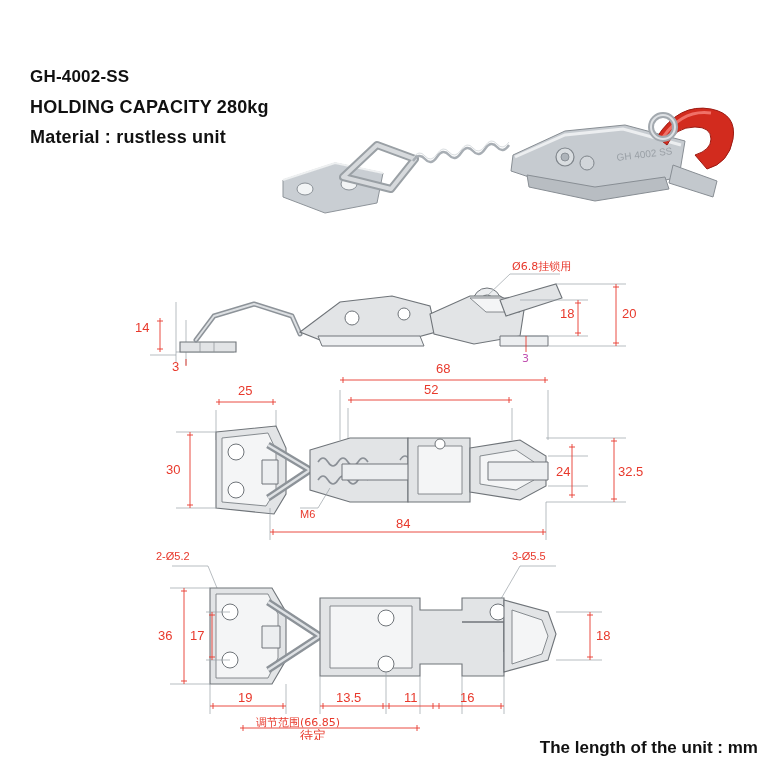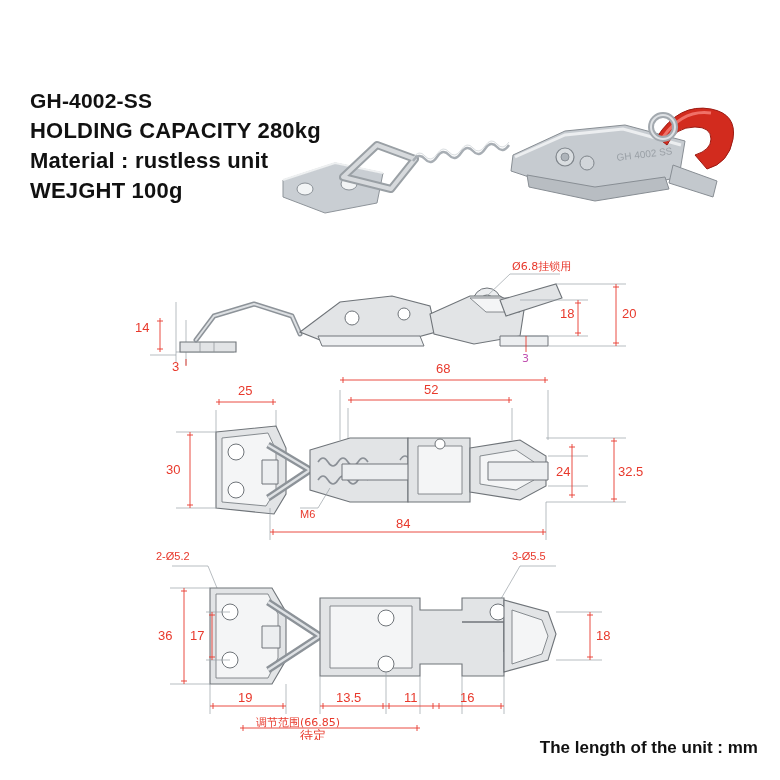--- a/index.html
+++ b/index.html
@@ -2,22 +2,22 @@
 <html><head>
 <meta charset="utf-8">
 <style>
   html,body{margin:0;padding:0;}
   body{width:780px;height:780px;background:#000;font-family:"Liberation Sans",sans-serif;}
   #page{position:relative;width:780px;height:780px;background:#fff;overflow:hidden;}
 
   
   .title-block{position:absolute;left:30px;top:62px;width:420px;}
   .title-block div{color:#111;font-weight:bold;letter-spacing:.2px;}
-  .t-model{font-size:21px;line-height:30px;margin-top:24px;}
-  .t-line{font-size:22px;line-height:30px;font-weight:bold;}
+  .t-model{font-size:17px;line-height:30px;}
+  .t-line{font-size:18px;line-height:30px;font-weight:bold;}
 
   
   .photo{position:absolute;left:265px;top:85px;width:490px;height:145px;}
   .unit-note{position:absolute;right:22px;bottom:22px;font-size:17px;color:#111;font-weight:bold;}
 
   
   .drawings{position:absolute;left:0;top:240px;width:780px;height:500px;}
   svg{display:block;}
   .dim{fill:#e8392c;font-size:13px;font-family:"Liberation Sans",sans-serif;}
   .dim-s{fill:#e8392c;font-size:11px;font-family:"Liberation Sans",sans-serif;}
@@ -34,21 +34,20 @@
 </style>
 </head>
 <body>
 
 <div id="page">
 
   <div class="title-block">
     <div class="t-model">GH-4002-SS</div>
     <div class="t-line">HOLDING CAPACITY 280kg</div>
     <div class="t-line">Material : rustless unit</div>
-    <div class="t-line">WEJGHT 100g</div>
   </div>
 
   <div class="photo">
     <svg width="490" height="145" viewBox="0 0 490 145">
 
       <g>
         <path d="M18,95 L70,78 L118,88 L112,118 L60,128 L18,112 Z" fill="#c9ced3" stroke="#8e949a" stroke-width="1"></path>
         <ellipse cx="40" cy="104" rx="8" ry="6" fill="#f2f4f5" stroke="#8b9197"></ellipse>
         <ellipse cx="84" cy="99" rx="8" ry="6" fill="#f2f4f5" stroke="#8b9197"></ellipse>
         <path d="M18,95 L70,78 L118,88" fill="none" stroke="#eef0f1" stroke-width="2"></path>

